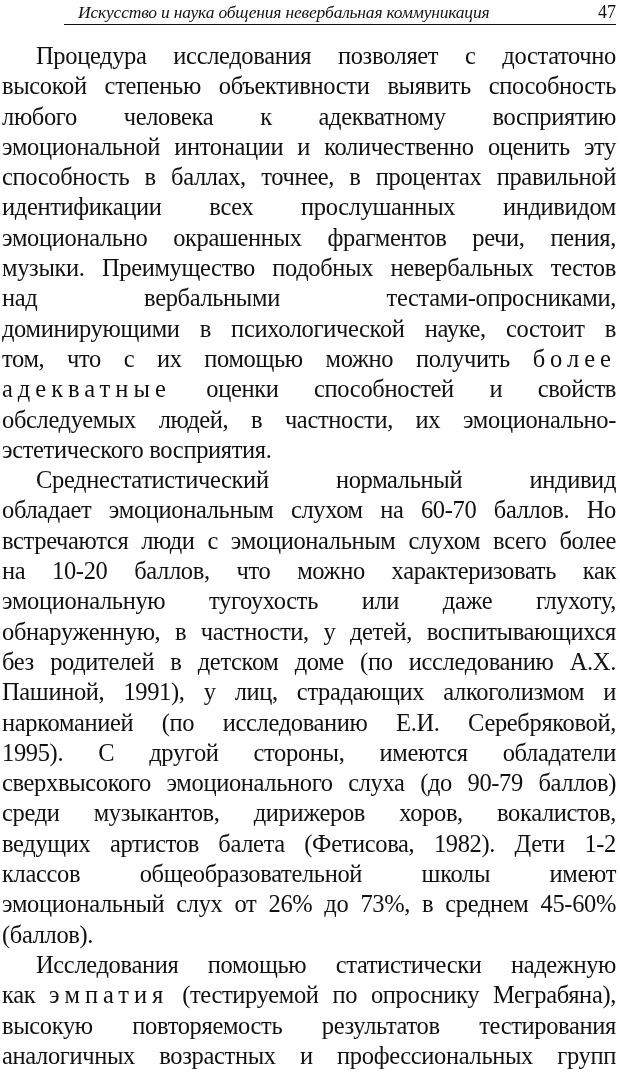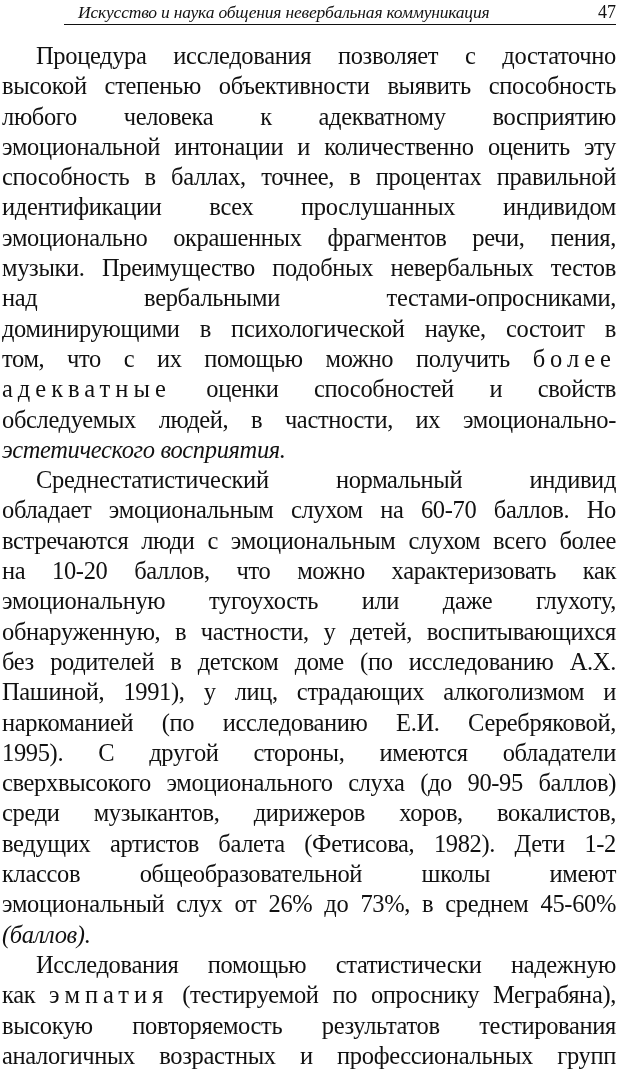--- a/index.html
+++ b/index.html
@@ -54,21 +54,20 @@
       line-height: 30.3px;
       font-size: 24.5px;
       white-space: nowrap;
       text-align: justify;
       text-align-last: justify;
       letter-spacing: -0.35px;
       word-spacing: 0px;
     }
     .line.last {
       text-align-last: left;
-      font-style: italic;
     }
     .line.indent {
       padding-left: 34px;
     }
     .spaced {
       letter-spacing: 5px;
       font-family: Liberation Serif, serif;
     }
   </style>
 </head>
@@ -102,21 +101,21 @@
     <span class="line indent">Среднестатистический нормальный индивид</span>
     <span class="line">обладает эмоциональным слухом на 60-70 баллов. Но</span>
     <span class="line">встречаются люди с эмоциональным слухом всего более</span>
     <span class="line">на 10-20 баллов, что можно характеризовать как</span>
     <span class="line">эмоциональную тугоухость или даже глухоту,</span>
     <span class="line">обнаруженную, в частности, у детей, воспитывающихся</span>
     <span class="line">без родителей в детском доме (по исследованию А.Х.</span>
     <span class="line">Пашиной, 1991), у лиц, страдающих алкоголизмом и</span>
     <span class="line">наркоманией (по исследованию Е.И. Серебряковой,</span>
     <span class="line">1995). С другой стороны, имеются обладатели</span>
-    <span class="line">сверхвысокого эмоционального слуха (до 90-95 баллов)</span>
+    <span class="line">сверхвысокого эмоционального слуха (до 90-79 баллов)</span>
     <span class="line">среди музыкантов, дирижеров хоров, вокалистов,</span>
     <span class="line">ведущих артистов балета (Фетисова, 1982). Дети 1-2</span>
     <span class="line">классов общеобразовательной школы имеют</span>
     <span class="line">эмоциональный слух от 26% до 73%, в среднем 45-60%</span>
     <span class="line last">(баллов).</span>
   </div>
 
   <div>
     <span class="line indent">Исследования помощью статистически надежную</span>
     <span class="line"><span>как </span><span class="spaced">эмпатия</span><span> (тестируемой по опроснику Меграбяна),</span></span>

